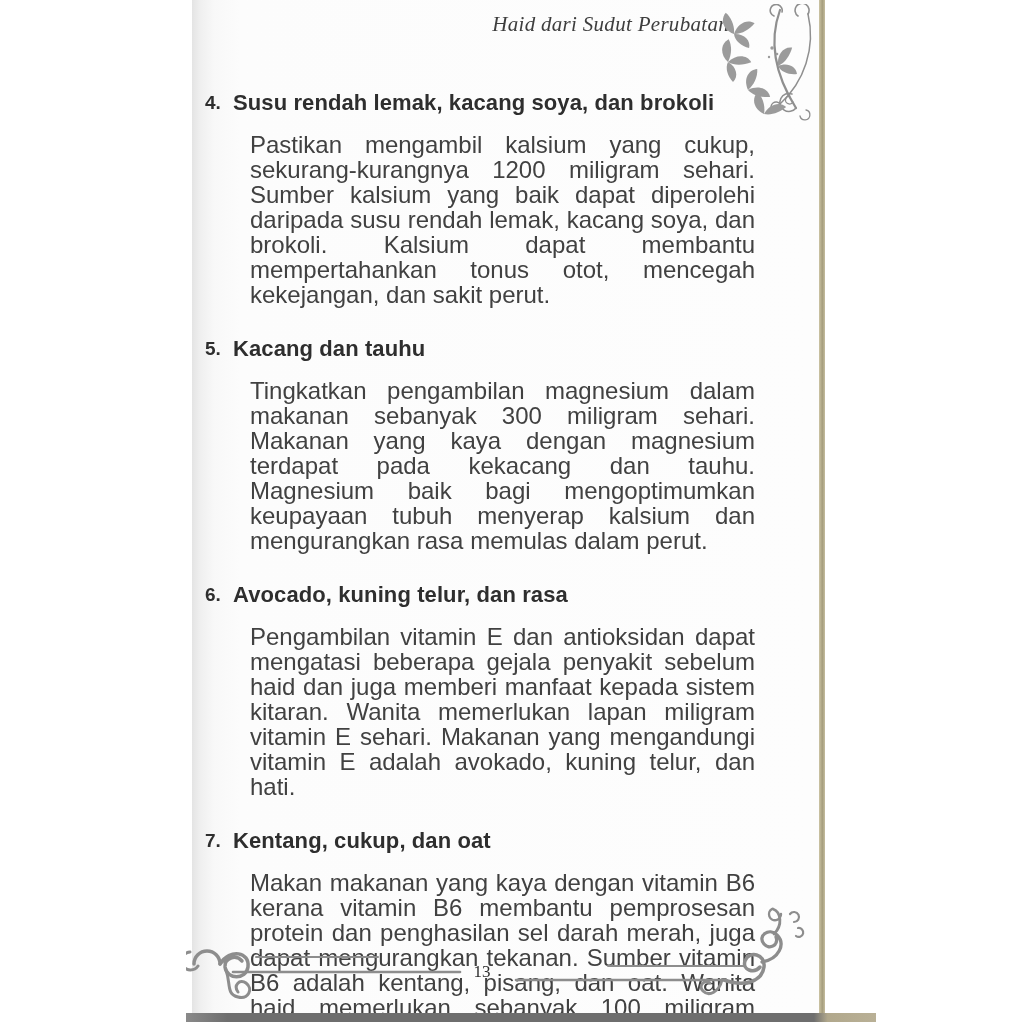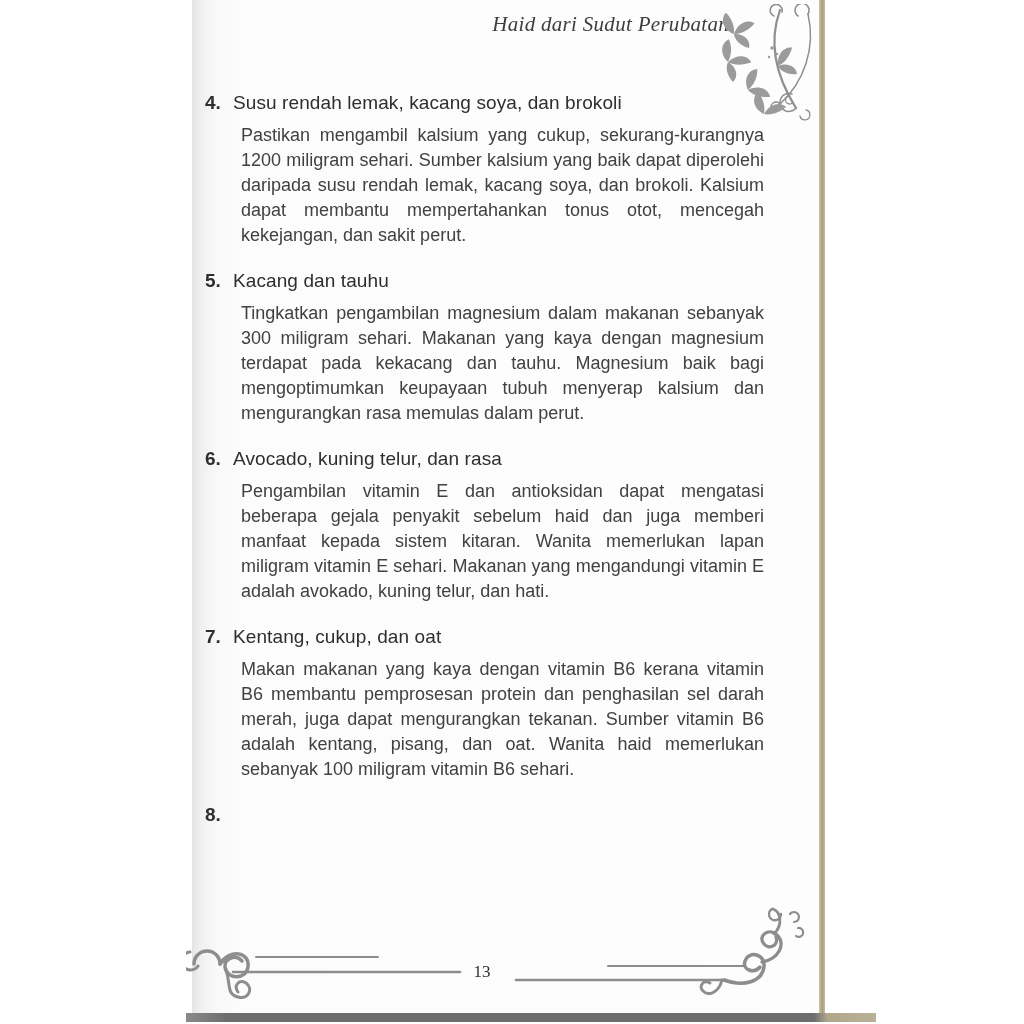--- a/index.html
+++ b/index.html
@@ -61,29 +61,29 @@
     width: 28px;
     flex: 0 0 28px;
     font-weight: bold;
     font-size: 19px;
     color: #2e2e2e;
     padding-top: 1px;
   }
   .item-body { flex: 1; min-width: 0; }
   .item-title {
     margin: 0 0 6px 0;
-    font-weight: normal;
-    font-size: 19px;
+    font-weight: bold;
+    font-size: 22px;
     line-height: 24px;
     color: #2e2e2e;
     letter-spacing: 0.1px;
   }
   .item-text {
-    margin: 8px;
-    font-size: 18px;
+    margin: 17px;
+    font-size: 24px;
     line-height: 25px;
     color: #414141;
     text-align: justify;
     text-justify: inter-word;
   }
   .page-num {
     position: absolute;
     top: 962px; left: 0;
     width: 628px;
     text-align: center;

